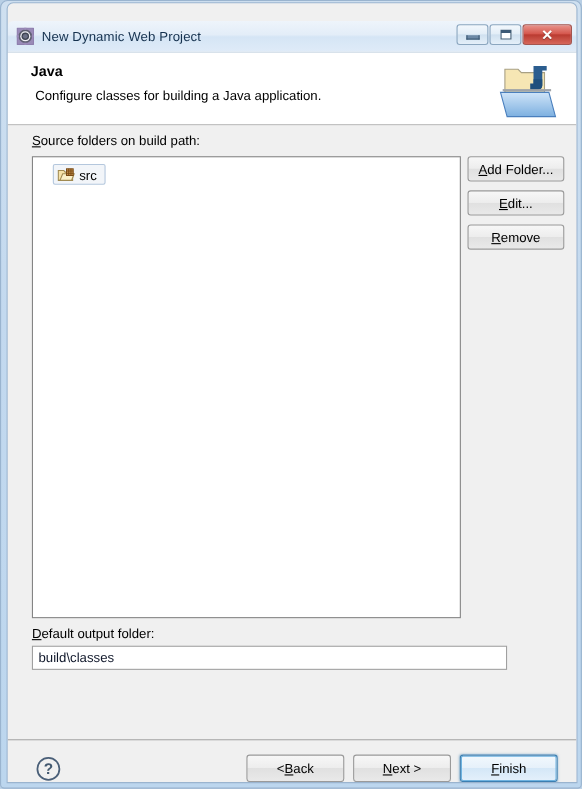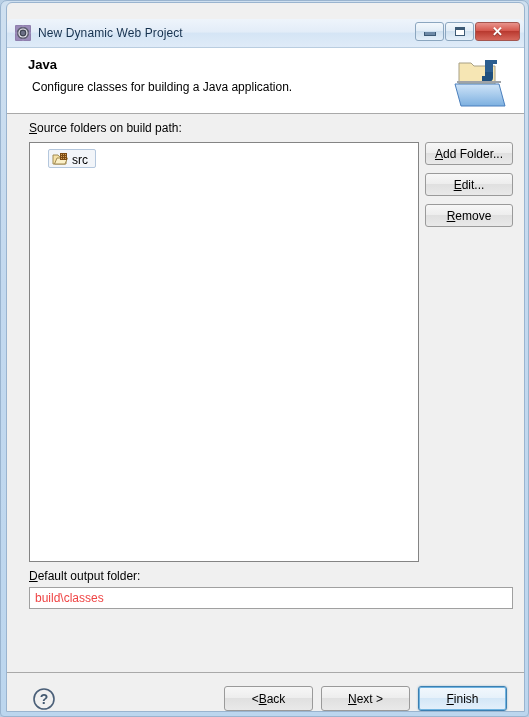--- a/index.html
+++ b/index.html
@@ -213,28 +213,28 @@
   .out-label {
     position: absolute;
     left: 22px;
     top: 455px;
     text-align: right;
   }
   .text-input {
     position: absolute;
     left: 22px;
     top: 473px;
-    width: 484px;
+    width: 432px;
     height: 22px;
     box-sizing: border-box;
     background: #ffffff;
     border: 1px solid #a0a0a0;
     font-family: "Liberation Sans", sans-serif;
     font-size: 12px;
-    color: #ef4444;
+    color: #0f172a;
     padding: 0 5px;
     line-height: 20px;
     outline: none;
   }
 
   
   .footer {
     position: relative;
     height: 57px;
     background: #f0f0f0;

